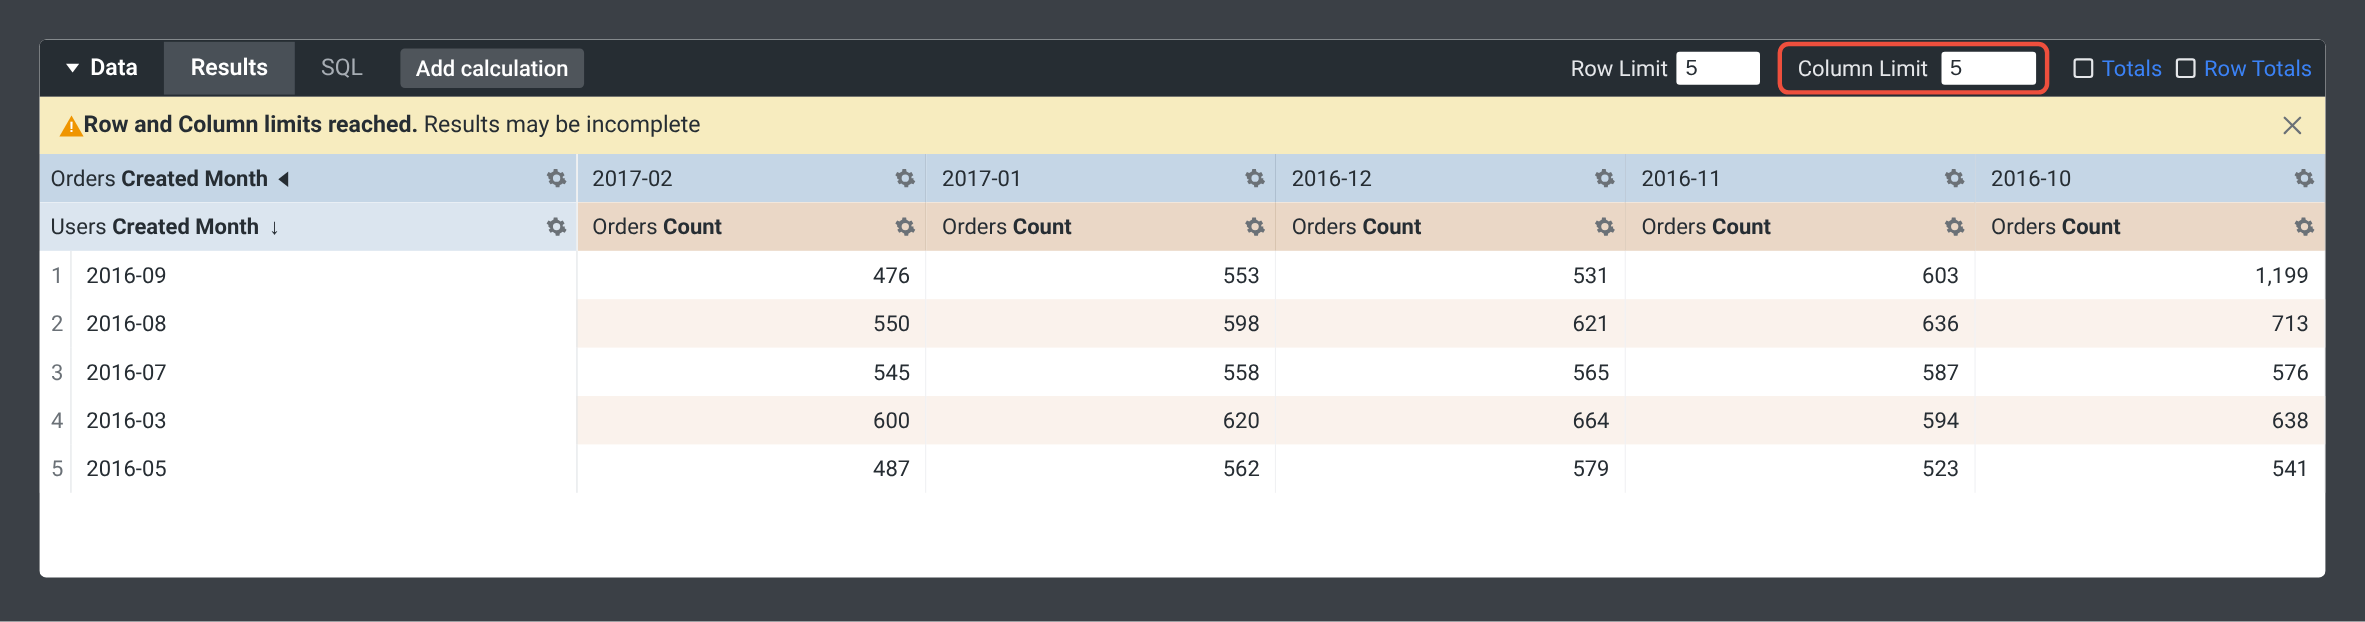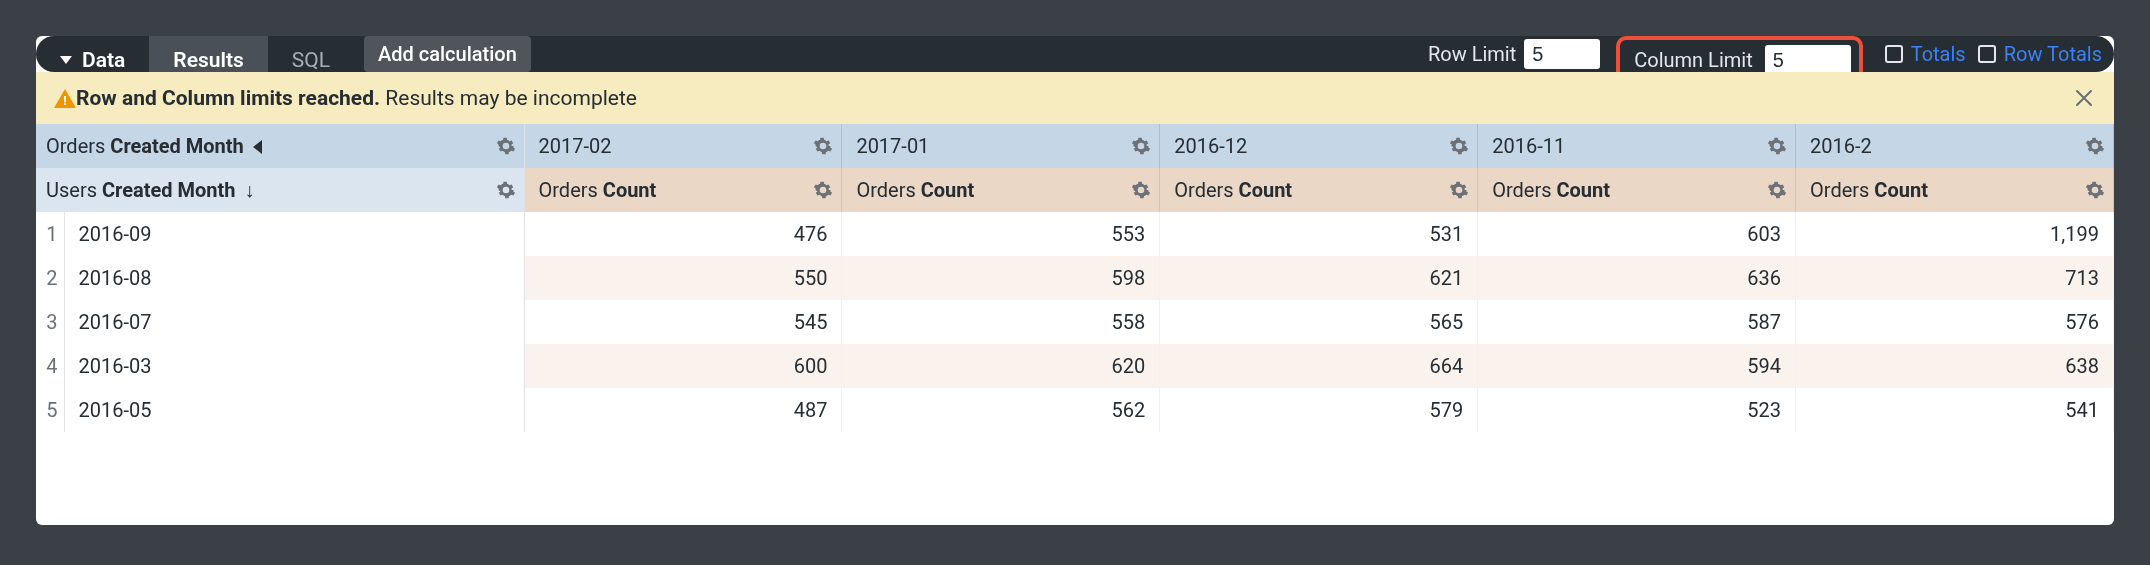--- a/index.html
+++ b/index.html
@@ -20,26 +20,26 @@
     background: #ffffff;
     border-radius: 6px;
     overflow: hidden;
     display: flex;
     flex-direction: column;
   }
 
   
   .toolbar {
     background: #262d33;
-    height: 36px;
-    display: flex;
+    height: 52px;
+    display: flex;
+    align-items: center;
     padding: 0 12px;
     color: #e5e7ea;
     font-size: 21px;
-    border-radius: 18px;
   }
 
   .tab {
     height: 48px;
     display: flex;
     align-items: center;
     padding: 0 24px;
     color: #c5c9ce;
     cursor: pointer;
     user-select: none;
@@ -345,21 +345,21 @@
         </th>
         <th class="header-cell pivot-dataheader">
           <span>2016-11</span>
           <span class="gear">
               <svg viewBox="0 0 24 24">
                 <path fill="currentColor" d="M12 8a4 4 0 1 0 0 8 4 4 0 0 0 0-8zm9 4c0 .6-.1 1.1-.2 1.7l2.1 1.6-2 3.4-2.5-1a7.6 7.6 0 0 1-2.9 1.7l-.4 2.6h-4l-.4-2.6a7.6 7.6 0 0 1-2.9-1.7l-2.5 1-2-3.4 2.1-1.6A8 8 0 0 1 3 12c0-.6.1-1.1.2-1.7L1.1 8.7l2-3.4 2.5 1A7.6 7.6 0 0 1 8.5 4.6L8.9 2h4l.4 2.6a7.6 7.6 0 0 1 2.9 1.7l2.5-1 2 3.4-2.1 1.6c.1.6.2 1.1.2 1.7z"></path>
               </svg>
             </span>
         </th>
         <th class="header-cell pivot-dataheader">
-          <span>2016-2</span>
+          <span>2016-10</span>
           <span class="gear">
               <svg viewBox="0 0 24 24">
                 <path fill="currentColor" d="M12 8a4 4 0 1 0 0 8 4 4 0 0 0 0-8zm9 4c0 .6-.1 1.1-.2 1.7l2.1 1.6-2 3.4-2.5-1a7.6 7.6 0 0 1-2.9 1.7l-.4 2.6h-4l-.4-2.6a7.6 7.6 0 0 1-2.9-1.7l-2.5 1-2-3.4 2.1-1.6A8 8 0 0 1 3 12c0-.6.1-1.1.2-1.7L1.1 8.7l2-3.4 2.5 1A7.6 7.6 0 0 1 8.5 4.6L8.9 2h4l.4 2.6a7.6 7.6 0 0 1 2.9 1.7l2.5-1 2 3.4-2.1 1.6c.1.6.2 1.1.2 1.7z"></path>
               </svg>
             </span>
         </th>
       </tr>
 
       <tr class="row-measure-header">
         <th class="header-cell rowlabel-cell second" colspan="2">

